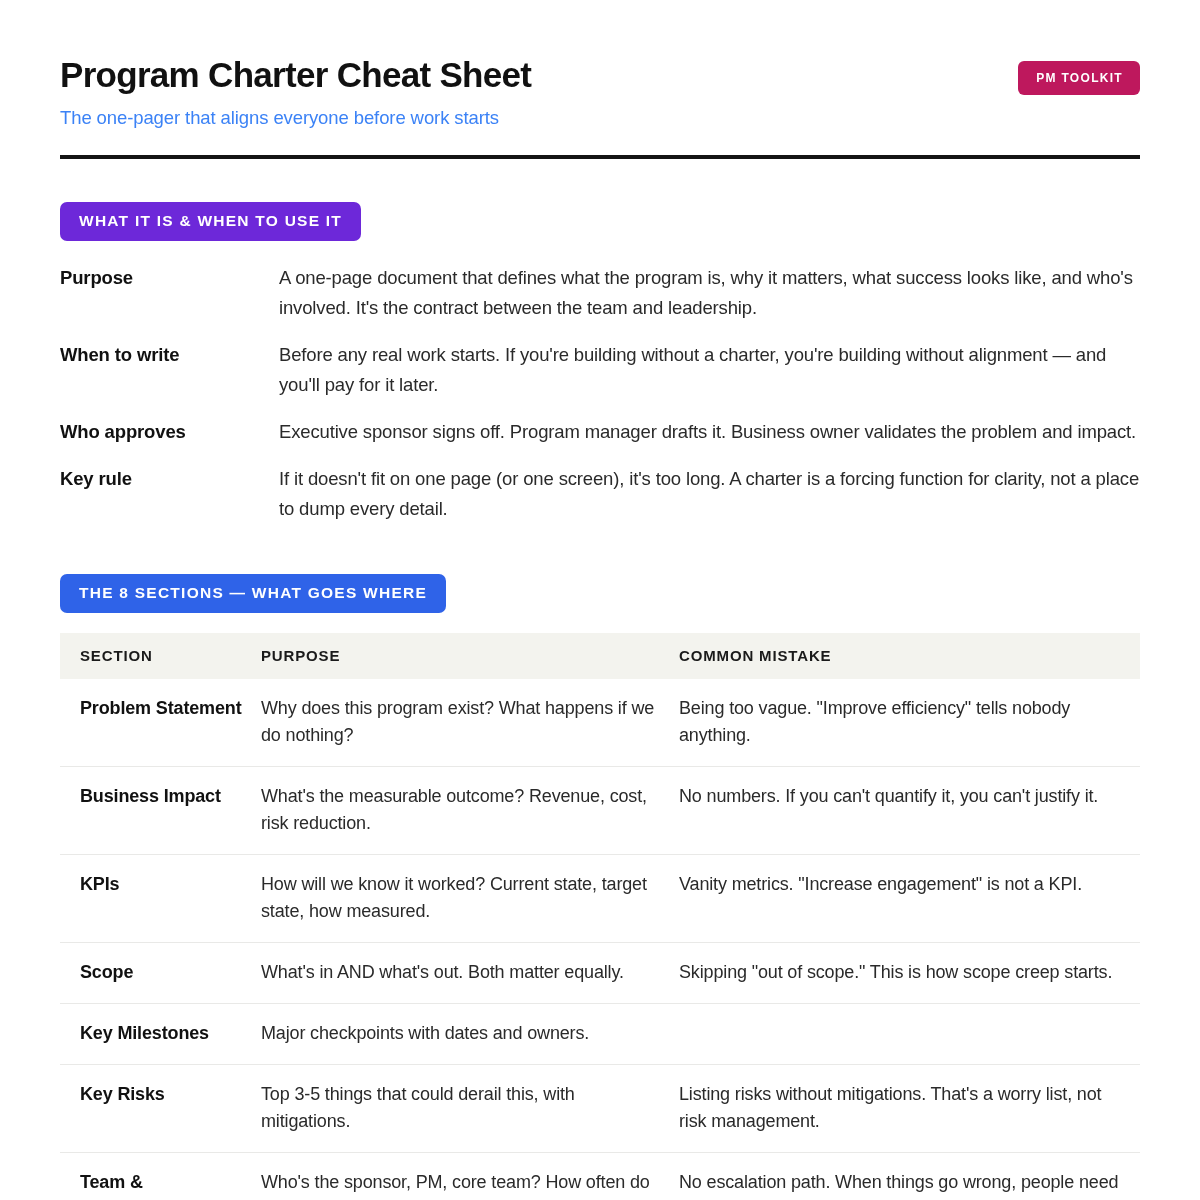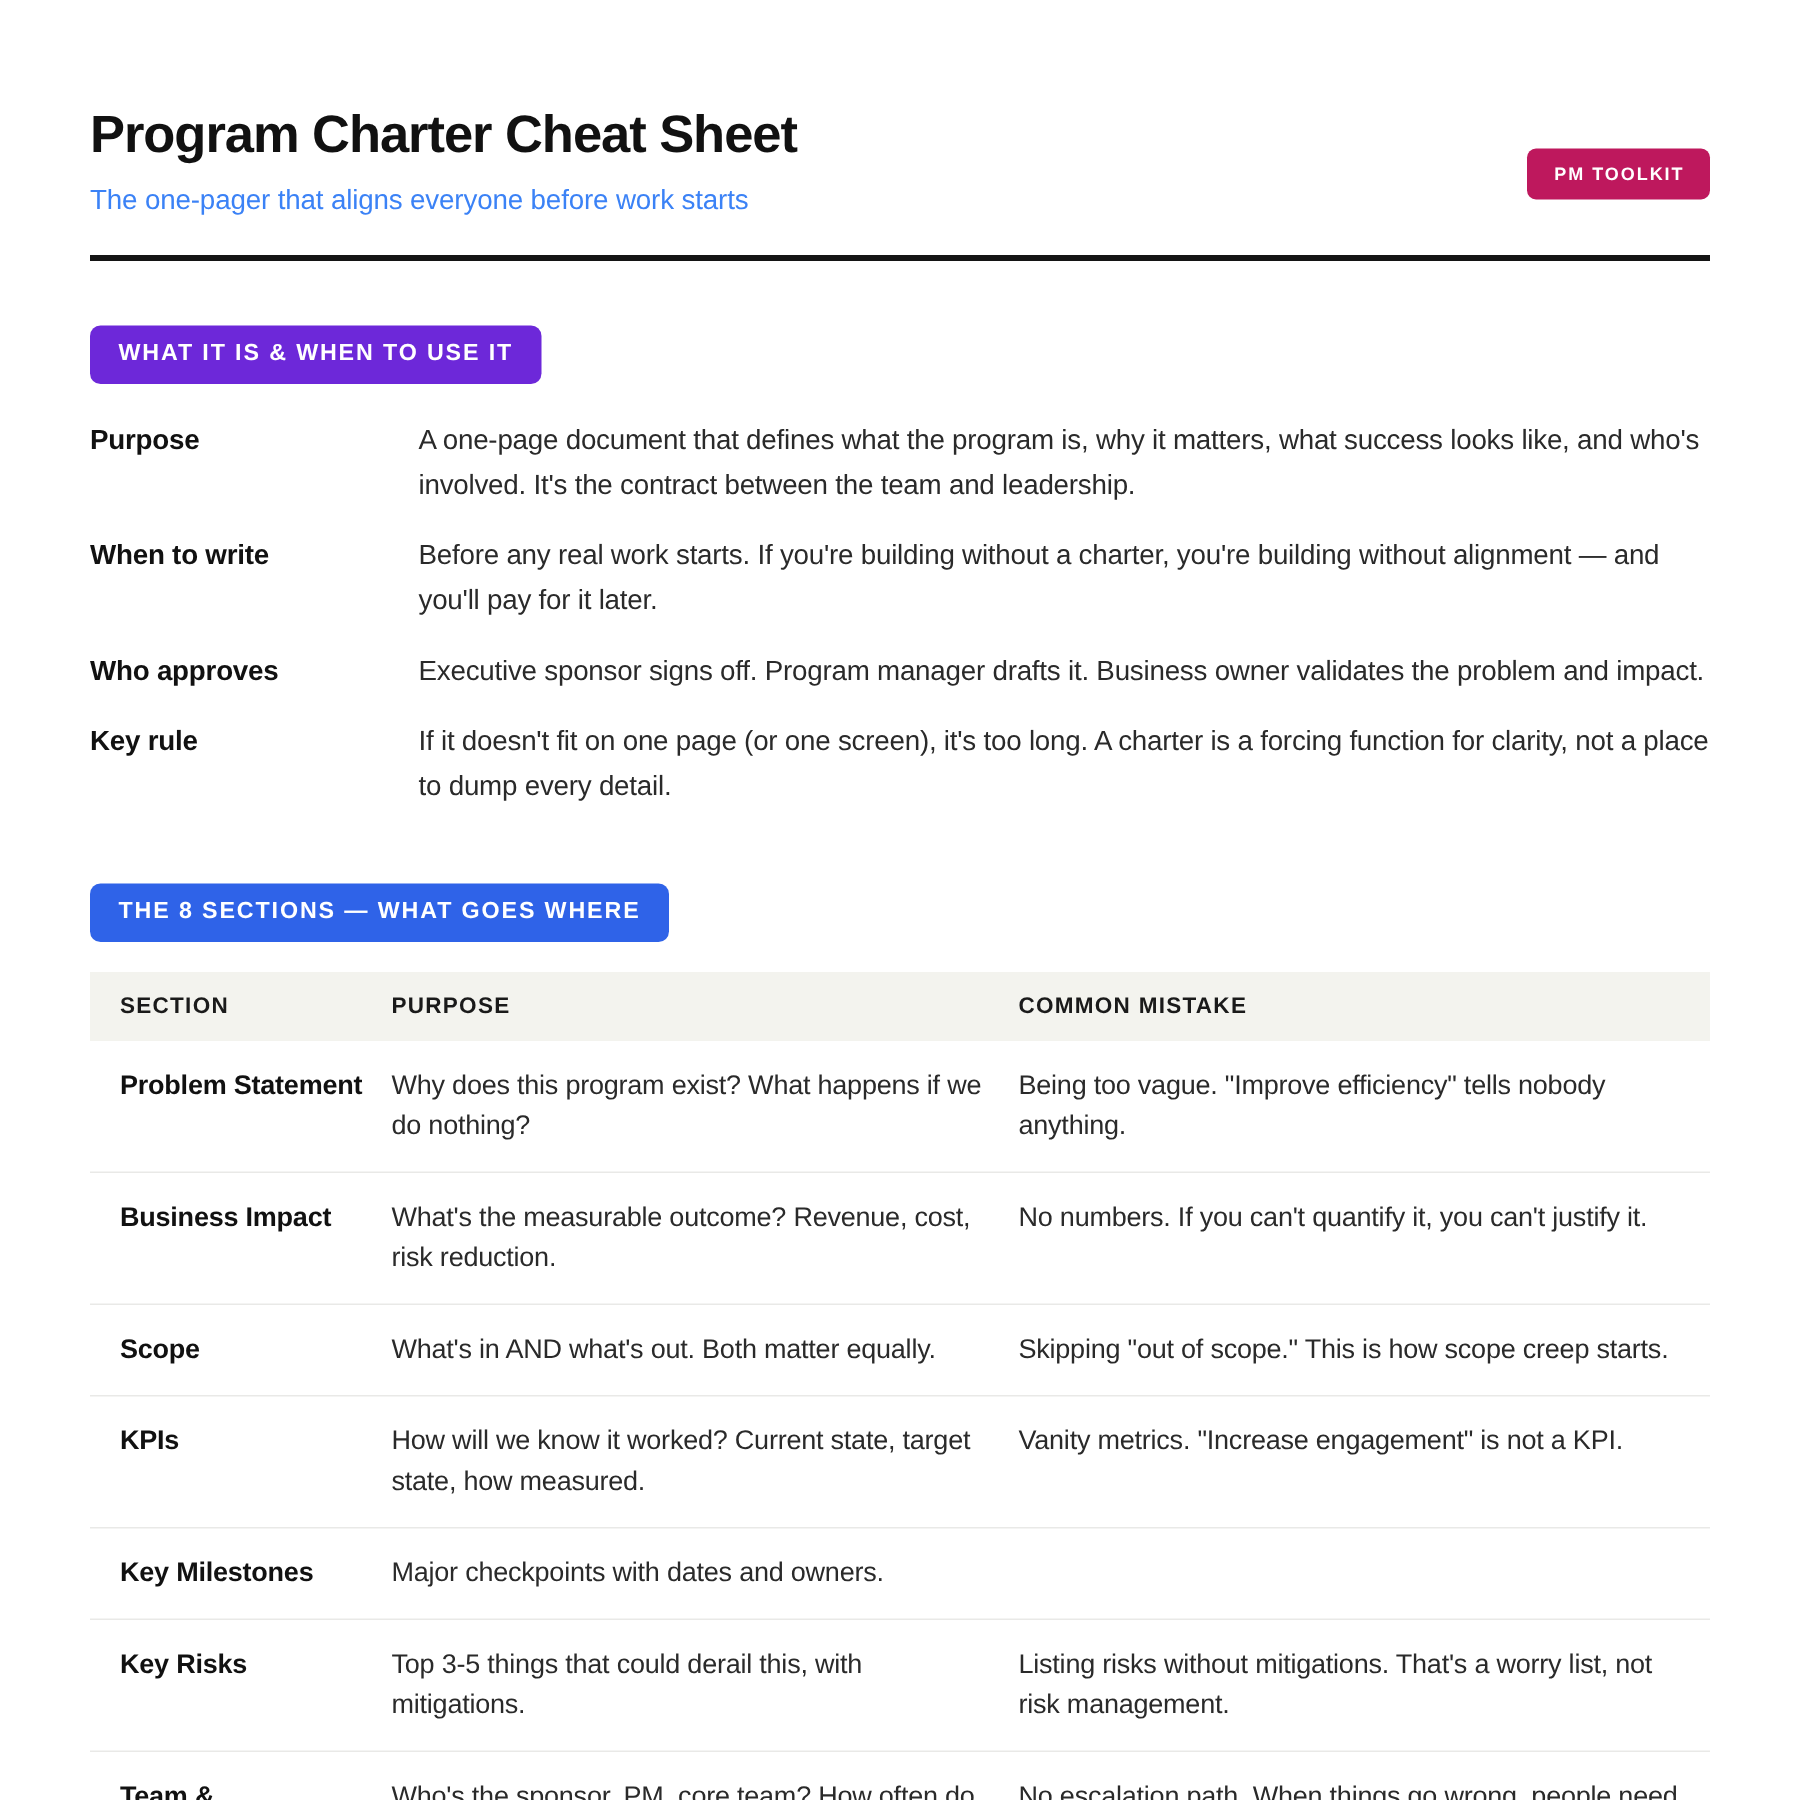--- a/index.html
+++ b/index.html
@@ -19,22 +19,21 @@
   .page {
     width: 1200px;
     height: 1200px;
     padding: 0 60px;
     position: relative;
   }
 
   
   .masthead {
     position: relative;
-    padding-top: 32px;
-    margin-top: 38px;
+    padding-top: 55px;
   }
 
   .title {
     font-size: 35px;
     font-weight: bold;
     letter-spacing: -0.7px;
     color: #111111;
     line-height: 1.15;
   }
 
@@ -213,32 +212,32 @@
         <div class="cell-text col-mistake">Being too vague. "Improve efficiency" tells nobody anything.</div>
       </div>
 
       <div class="trow">
         <div class="cell-section col-section">Business Impact</div>
         <div class="cell-text col-purpose">What's the measurable outcome? Revenue, cost, risk reduction.</div>
         <div class="cell-text col-mistake">No numbers. If you can't quantify it, you can't justify it.</div>
       </div>
 
       <div class="trow">
+        <div class="cell-section col-section">KPIs</div>
+        <div class="cell-text col-purpose">How will we know it worked? Current state, target state, how measured.</div>
+        <div class="cell-text col-mistake">Vanity metrics. "Increase engagement" is not a KPI.</div>
+      </div>
+
+      <div class="trow">
         <div class="cell-section col-section">Scope</div>
         <div class="cell-text col-purpose">What's in AND what's out. Both matter equally.</div>
         <div class="cell-text col-mistake">Skipping "out of scope." This is how scope creep starts.</div>
       </div>
 
       <div class="trow">
-        <div class="cell-section col-section">KPIs</div>
-        <div class="cell-text col-purpose">How will we know it worked? Current state, target state, how measured.</div>
-        <div class="cell-text col-mistake">Vanity metrics. "Increase engagement" is not a KPI.</div>
-      </div>
-
-      <div class="trow">
         <div class="cell-section col-section">Key Milestones</div>
         <div class="cell-text col-purpose">Major checkpoints with dates and owners.</div>
       </div>
 
       <div class="trow">
         <div class="cell-section col-section">Key Risks</div>
         <div class="cell-text col-purpose">Top 3-5 things that could derail this, with mitigations.</div>
         <div class="cell-text col-mistake">Listing risks without mitigations. That's a worry list, not risk management.</div>
       </div>
 

